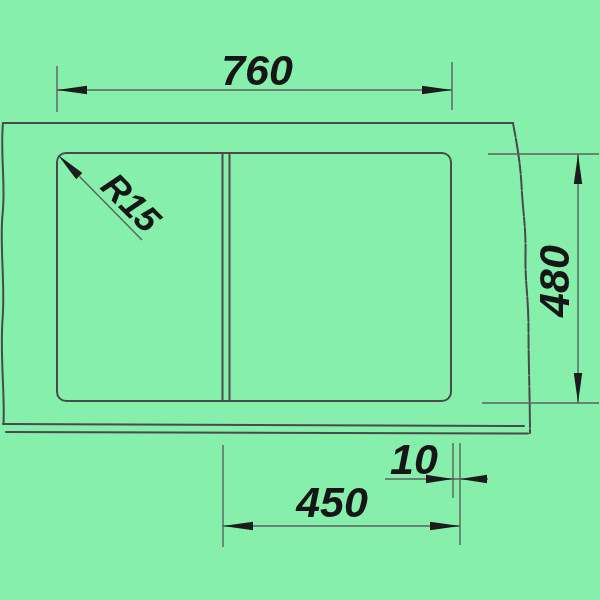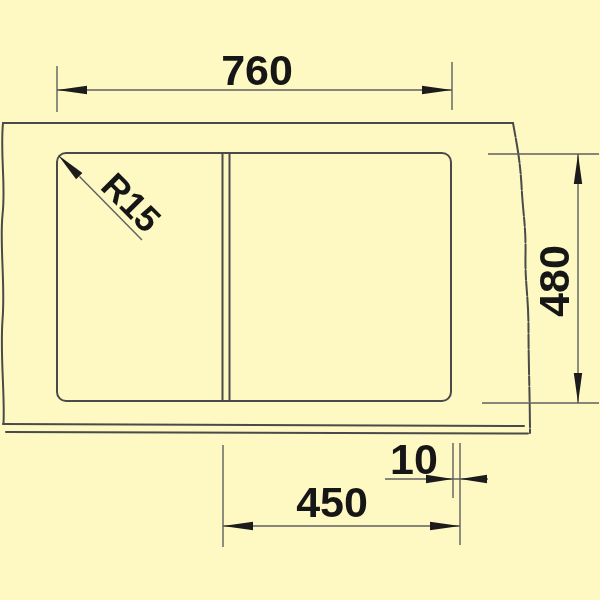--- a/index.html
+++ b/index.html
@@ -1,16 +1,16 @@
 <!DOCTYPE html>
 <html><head>
 <meta charset="utf-8">
 <style>
   html,body{margin:0;padding:0;background:#ffffff;}
-  .canvas{width:600px;height:600px;position:relative;background:#fef9c3;overflow:hidden;}
+  .canvas{width:600px;height:600px;position:relative;background:#86efac;overflow:hidden;font-style:italic;}
   svg{display:block;}
   .objline{stroke:#4a4a4a;stroke-width:2;fill:none;stroke-linecap:round;}
   .dimline{stroke:#5f5f5f;stroke-width:1.4;fill:none;stroke-linecap:butt;}
   .arrow{fill:#1c1c1c;stroke:none;}
   .dimtext{font-family:"Liberation Sans",sans-serif;font-weight:bold;font-size:43px;fill:#161616;}
   .radtext{font-family:"Liberation Sans",sans-serif;font-weight:bold;font-size:36px;fill:#161616;}
 </style>
 </head>
 <body>
 

